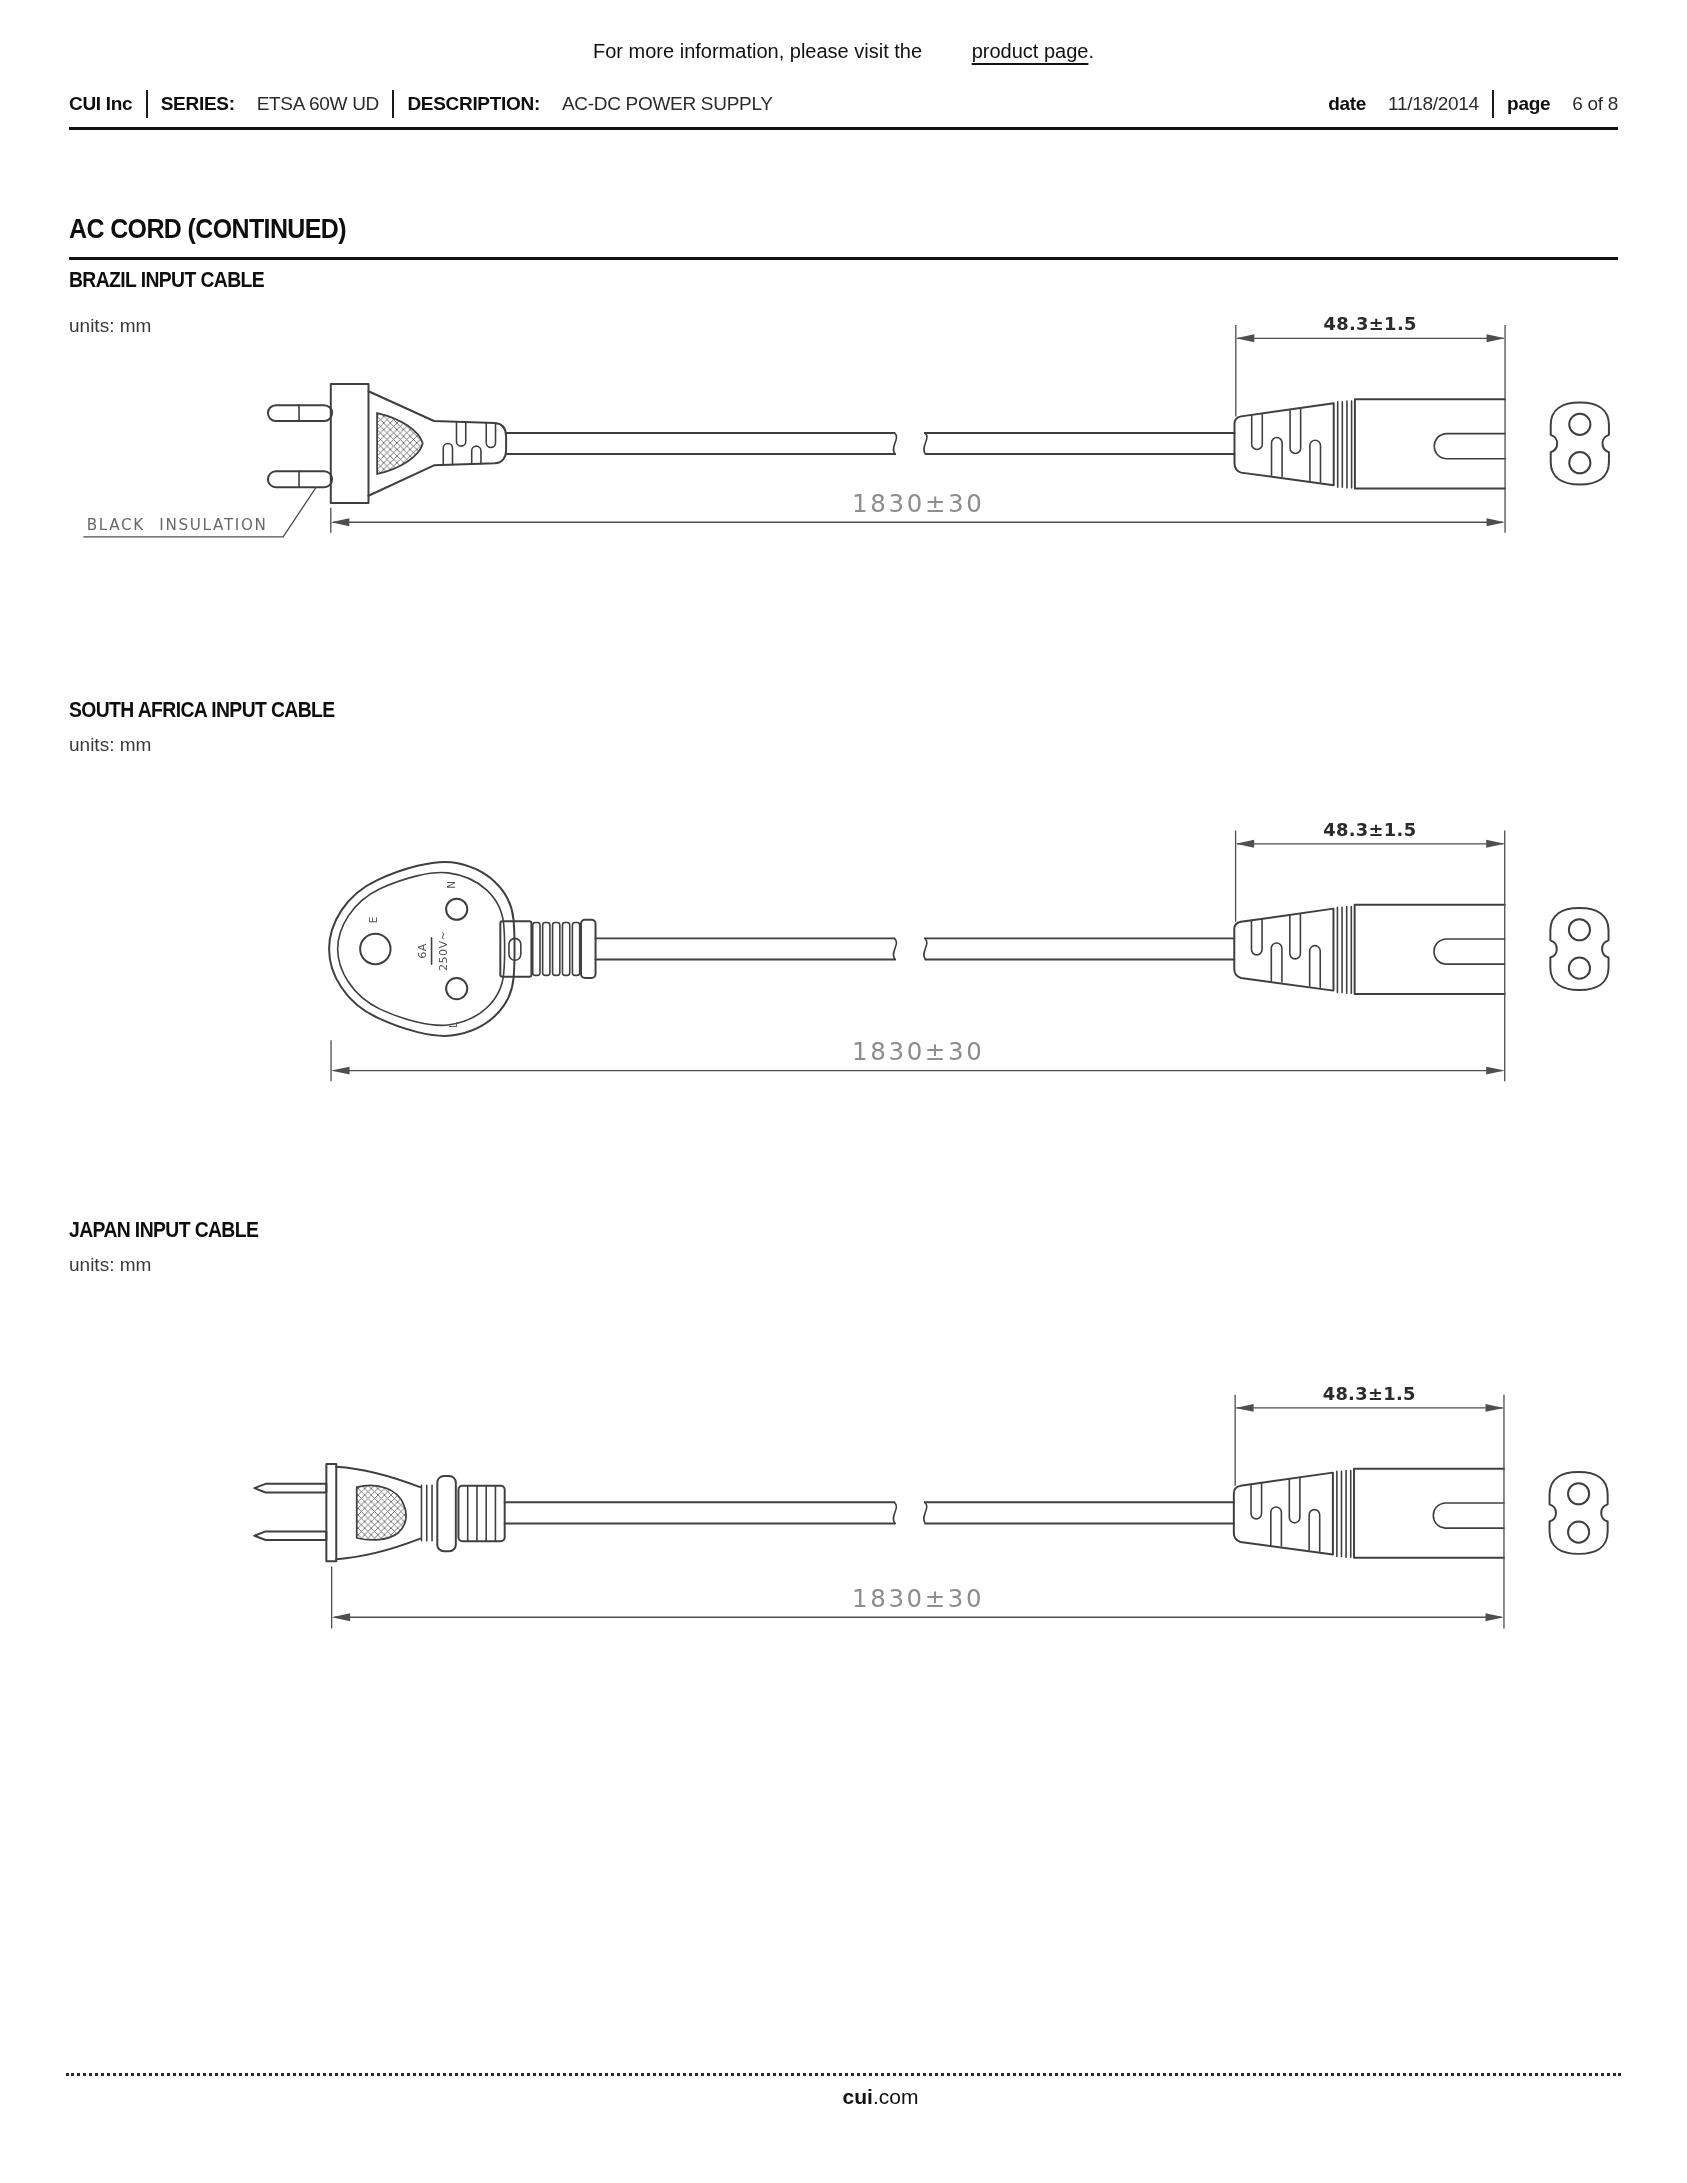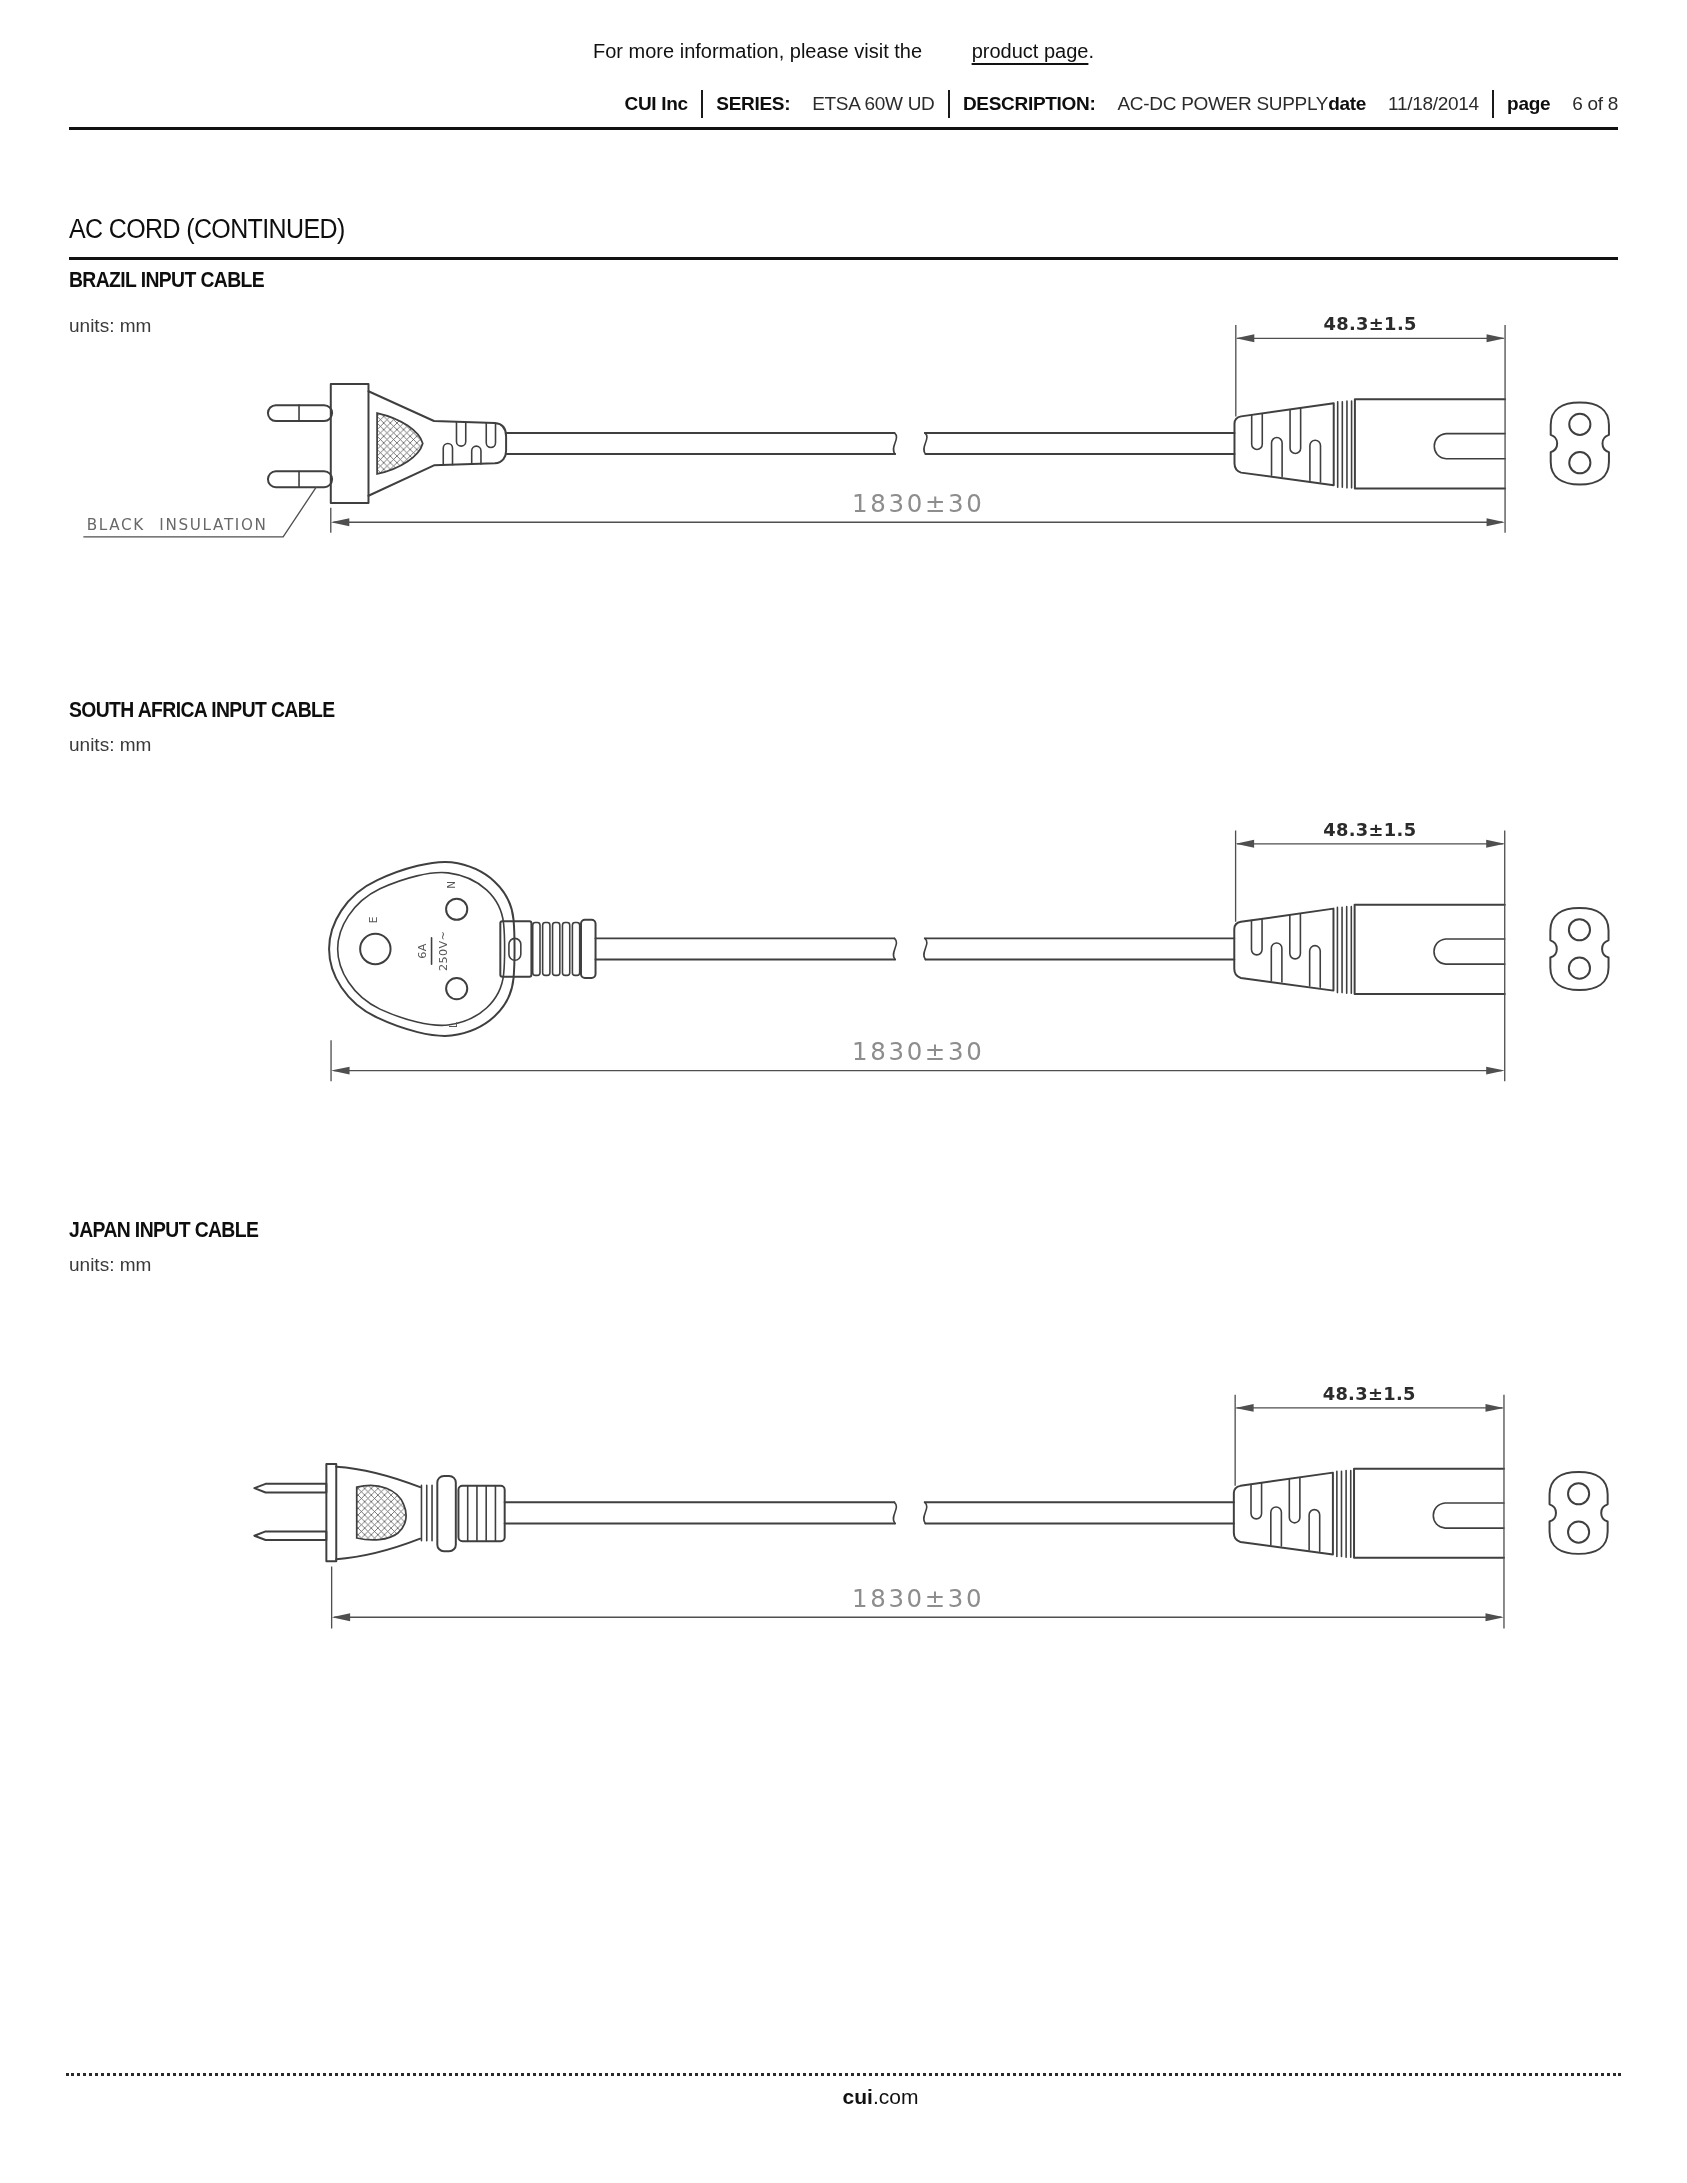--- a/index.html
+++ b/index.html
@@ -1,31 +1,31 @@
 <!DOCTYPE html>
 <html style="font-size:10.6px"><head>
 <meta charset="utf-8">
 <style>
   html,body{margin:0;padding:0;background:#ffffff;}
   body{width:1687px;height:2183px;position:relative;font-family:"Liberation Sans",sans-serif;color:#1a1a1a;overflow:hidden;}
 
   .top-note{position:absolute;top:40px;left:0;width:100%;text-align:center;font-size:20px;color:#111;}
   .top-note a{color:#111;text-decoration:underline;text-underline-offset:4.6px;text-decoration-thickness:2px;cursor:pointer;margin-left:44px;}
 
-  .hdr{position:absolute;left:69px;right:69px;top:90px;display:flex;justify-content:flex-end;align-items:center;font-size:19px;color:#222;}
+  .hdr{position:absolute;left:69px;right:69px;top:90px;display:flex;justify-content:space-between;align-items:center;font-size:19px;color:#222;}
   .hdr-grp{display:flex;align-items:center;}
   .b{font-weight:bold;color:#0e0e0e;letter-spacing:-0.3px;}
   .v{color:#2b2b2b;margin-left:22px;letter-spacing:-0.3px;}
   .sep{width:2px;height:28px;background:#1a1a1a;margin:0 13.2px;}
 
   .rule-top{position:absolute;left:69px;right:69px;top:127px;height:3.3px;background:#111;}
   .rule-sec{position:absolute;left:69px;right:69px;top:257px;height:2.6px;background:#111;}
   .rule-dot{position:absolute;left:66px;right:66px;top:2073px;border-top:3.3px dotted #2a2a2a;}
 
-  .page-title{position:absolute;left:69px;top:212px;font-size:28.4px;font-weight:normal;color:#0e0e0e;text-align:right;}
+  .page-title{position:absolute;left:69px;top:212px;font-size:28.4px;font-weight:bold;color:#0e0e0e;text-align:right;}
   .cond{display:inline-block;transform:scaleX(0.88);transform-origin:left center;letter-spacing:-0.7px;white-space:nowrap;}
   .sec-title{position:absolute;left:69px;font-size:22px;font-weight:bold;color:#0e0e0e;}
   .units{position:absolute;left:69px;font-size:19px;color:#3a3a3a;text-align:center;}
 
   .site{position:absolute;top:2085px;left:0;width:100%;text-align:center;font-size:21px;color:#111;padding-left:37px;}
   .site .b2{font-weight:bold;}
 
   svg.diagram{position:absolute;left:0;display:block;}
   svg.diagram text{font-family:"DejaVu Sans",sans-serif;}
   .st{stroke:#3f3f3f;stroke-width:3;fill:none;stroke-linecap:round;stroke-linejoin:round;}

